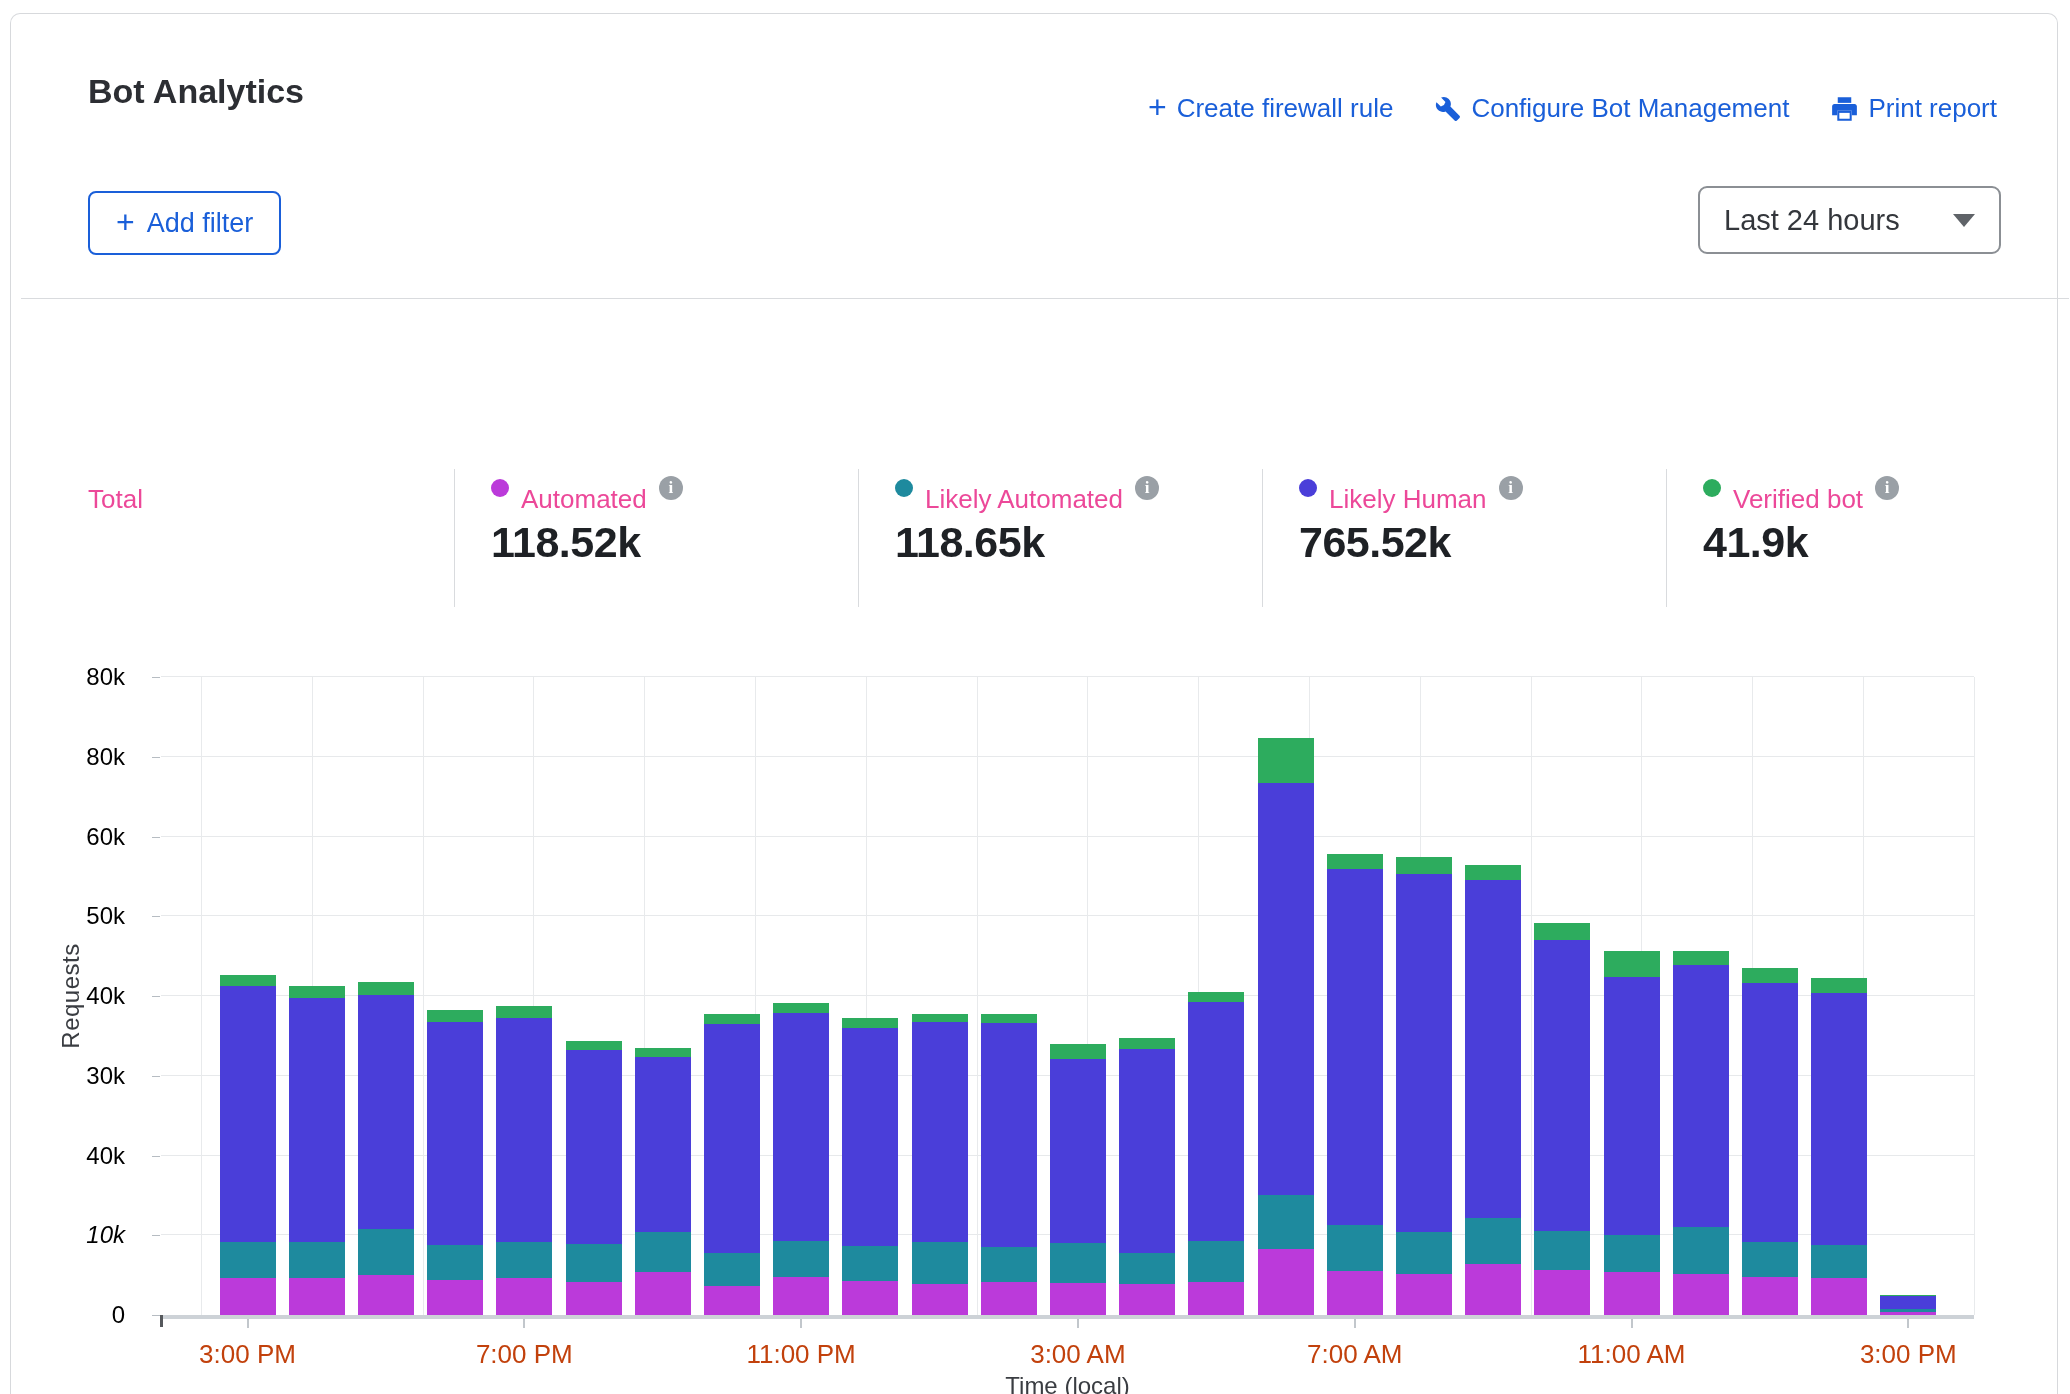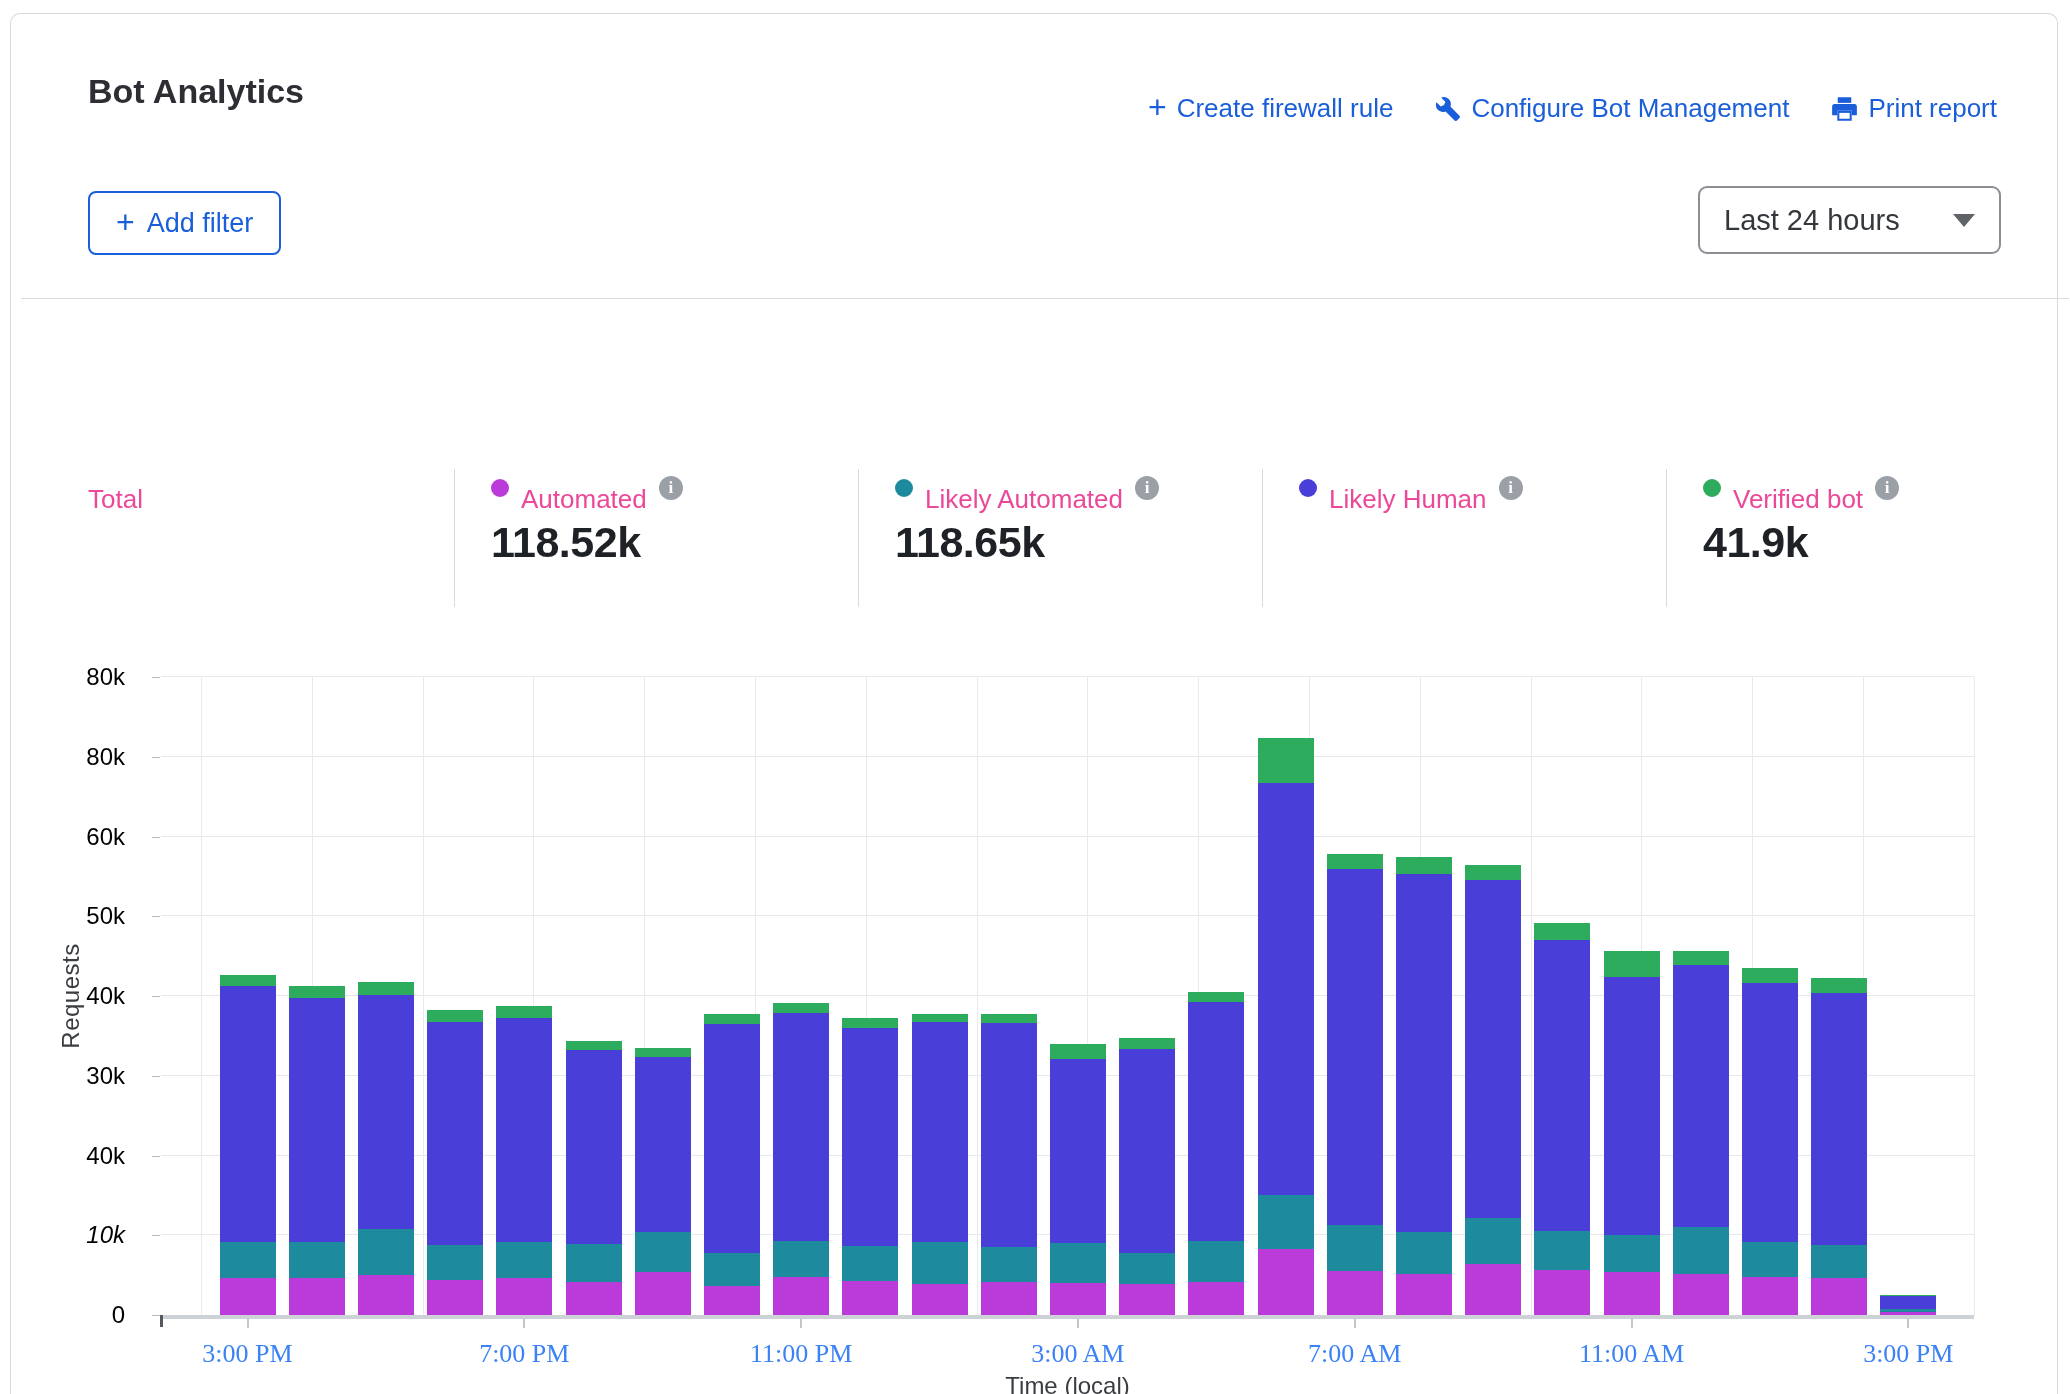--- a/index.html
+++ b/index.html
@@ -76,21 +76,21 @@
   .ytick-label{
     position:absolute;right:1932px; 
     font-size:24px;color:#000000;transform:translateY(-50%);white-space:nowrap;
   }
   .ytick-mark{position:absolute;width:8px;height:1px;background:#b6bcc2;left:141px;}
   .axis-line{position:absolute;left:150px;top:1301px;width:1813px;height:4px;background:#cdd2d7;}
   .xtick-mark{position:absolute;top:1305px;width:2px;height:9px;background:#c2c7cc;}
   .zero-tick{position:absolute;left:149px;top:1301px;width:3px;height:12px;background:#55585c;}
   .xtick-label{
     position:absolute;top:1325px;transform:translateX(-50%);
-    font-size:26px;color:#3b82f6;white-space:nowrap;font-family:Liberation Serif, serif;
+    font-size:26px;color:#c2410c;white-space:nowrap;
   }
   .bar-seg{position:absolute;}
   svg{display:block;}
 </style>
 </head>
 <body>
 
 <div class="canvas">
   <div class="card">
 
@@ -157,20 +157,21 @@
       </div>
       <div class="stat-value">118.65k</div>
     </div>
 
     <div class="stat-col" style="left:1288px">
       <div class="stat-label-row">
         <span class="stat-dot" style="background: rgb(74, 62, 217);"></span>
         <span class="stat-label">Likely Human</span>
         <span class="info-icon">i</span>
       </div>
+      <div class="stat-value">765.52k</div>
     </div>
 
     <div class="stat-col" style="left:1692px">
       <div class="stat-label-row">
         <span class="stat-dot" style="background: rgb(45, 172, 94);"></span>
         <span class="stat-label">Verified bot</span>
         <span class="info-icon">i</span>
       </div>
       <div class="stat-value">41.9k</div>
     </div>

